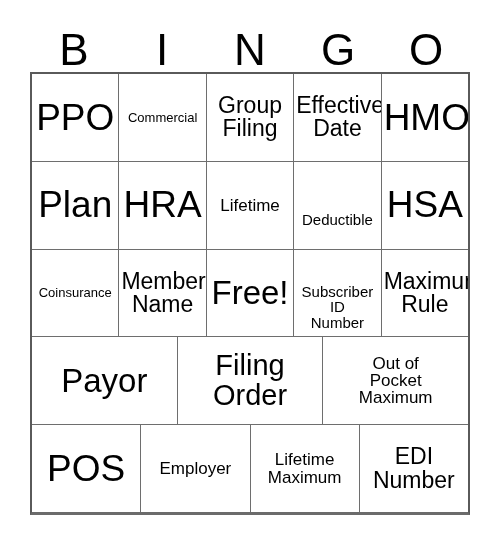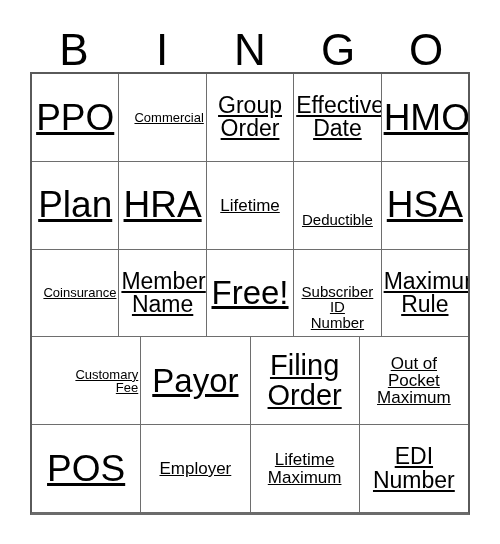--- a/index.html
+++ b/index.html
@@ -83,30 +83,29 @@
   .cell:last-child {
     border-right: none;
   }
   .cell-text {
     display: block;
     width: 100%;
     line-height: 1.02;
     font-weight: 400;
     white-space: pre-line;
     word-break: normal;
-    text-decoration: underline;
   }
   
   .fs-xxl .cell-text { font-size: 37px; }
   .fs-xl  .cell-text { font-size: 33px; }
   .fs-lg  .cell-text { font-size: 29px; }
   .fs-md  .cell-text { font-size: 23px; }
   .fs-sm  .cell-text { font-size: 17px; }
   .fs-xs  .cell-text { font-size: 15px; margin-top: 28px; }
-  .fs-xxs .cell-text { font-size: 13px; text-align: right; }
+  .fs-xxs .cell-text { font-size: 13px; }
 </style>
 </head>
 <body>
 
 <div class="card">
 
   <div class="header-row">
     <div class="header-cell">
       <span class="header-letter">B</span>
     </div>
@@ -128,21 +127,21 @@
 
     <div class="grid-row">
       <div class="cell fs-xxl">
           <span class="cell-text">PPO</span>
         </div>
       <div class="cell fs-xxs">
           <span class="cell-text">Commercial</span>
         </div>
       <div class="cell fs-md">
           <span class="cell-text">Group
-Order</span>
+Filing</span>
         </div>
       <div class="cell fs-md">
           <span class="cell-text">Effective
 Date</span>
         </div>
       <div class="cell fs-xxl">
           <span class="cell-text">HMO</span>
         </div>
     </div>
 
@@ -180,24 +179,20 @@
 ID
 Number</span>
         </div>
       <div class="cell fs-md">
           <span class="cell-text">Maximum
 Rule</span>
         </div>
     </div>
 
     <div class="grid-row">
-      <div class="cell fs-xxs">
-          <span class="cell-text">Customary
-Fee</span>
-        </div>
       <div class="cell fs-xl">
           <span class="cell-text">Payor</span>
         </div>
       <div class="cell fs-lg">
           <span class="cell-text">Filing
 Order</span>
         </div>
       <div class="cell fs-sm">
           <span class="cell-text">Out of
 Pocket

